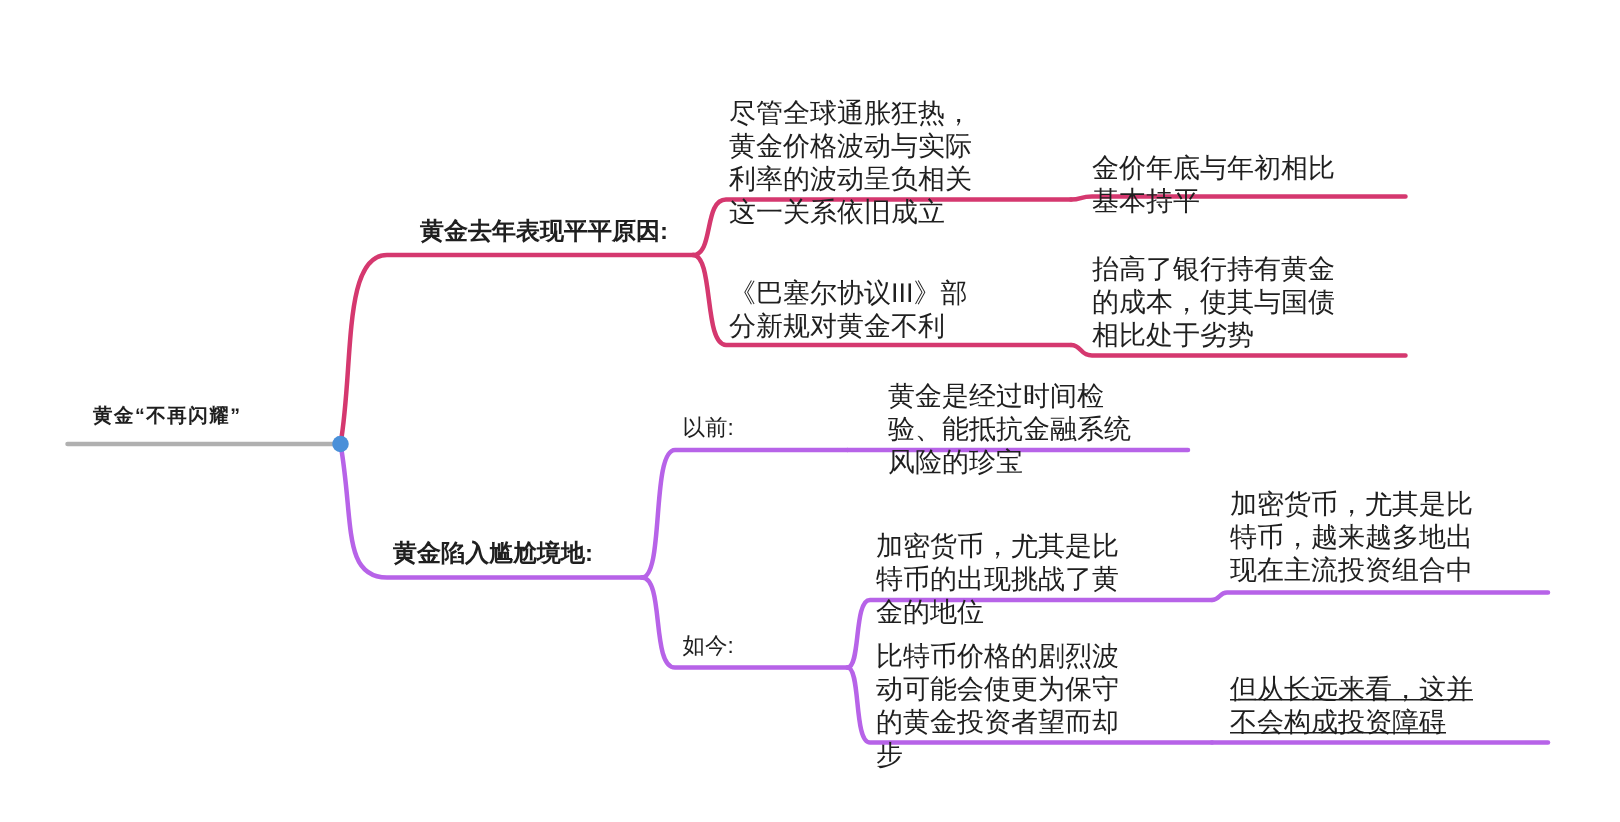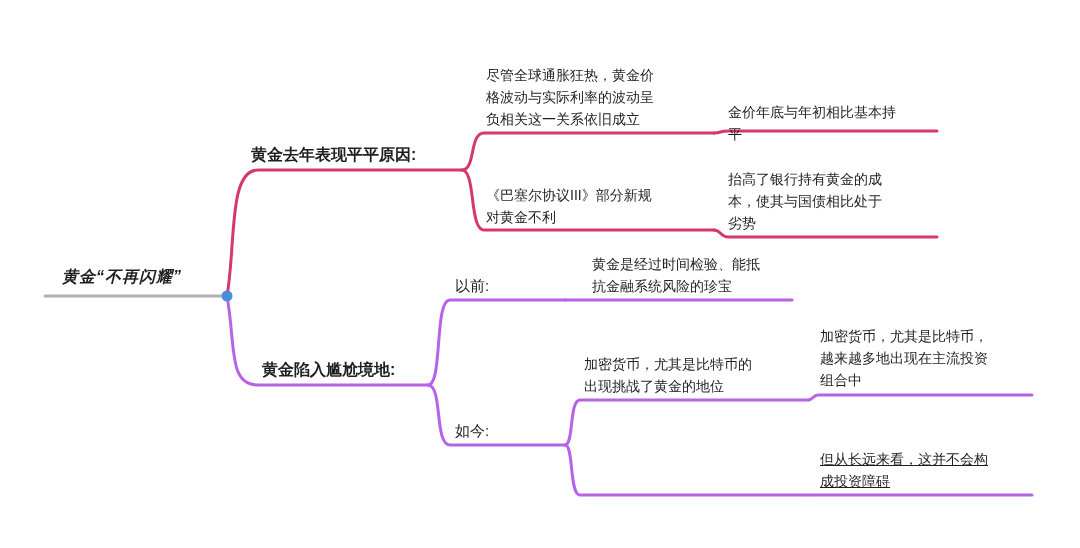--- a/index.html
+++ b/index.html
@@ -27,34 +27,33 @@
     stroke-linecap: round;
     stroke-linejoin: round;
   }
   .stroke-root   { stroke: var(--root-line, #b0b0b0); stroke-width: 3.5; }
   .stroke-top    { stroke: var(--branch-top, #d5386f); }
   .stroke-bottom { stroke: var(--branch-bottom, #b763e8); }
   .dot { fill: var(--root-dot, #4a90d9); }
 
   .node {
     position: absolute;
-    font-size: 14px;
+    font-size: 18px;
     line-height: 22px;
     letter-spacing: 0;
     word-break: break-all;
     color: var(--text, #1f1f1f);
     cursor: default;
   }
   .root-label {
-    font-size: 16px;
+    font-size: 13px;
     font-weight: bold;
     letter-spacing: 1px;
     white-space: nowrap;
     line-height: 26px;
-    font-style: italic;
   }
   .branch-label {
     font-size: 16px;
     font-weight: bold;
     white-space: nowrap;
     line-height: 24px;
   }
   .time-label {
     font-size: 15px;
     white-space: nowrap;
@@ -84,21 +83,21 @@
     <path class="stroke-bottom" d="M565,445 C574,445 569,400 580,400 L808,400"></path>
     <path class="stroke-bottom" d="M808,400 C813,400 813,395 818,395 L1032,395"></path>
     <path class="stroke-bottom" d="M565,445 C574,445 569,495 580,495 L808,495"></path>
     <path class="stroke-bottom" d="M808,495 C813,495 813,495 818,495 L1032,495"></path>
 
     <circle class="dot" cx="227" cy="296" r="5.5"></circle>
   </svg>
 
   <div class="node root-label" style="left:62px; top:264px;">黄金“不再闪耀”</div>
 
-  <div class="node branch-label" style="left:251px; top:143px;">黄金去年表现平平原因:</div>
+  <div class="node branch-label" style="left:280px; top:143px;">黄金去年表现平平原因:</div>
 
   <div class="node w172" style="left:486px; top:64px;">尽管全球通胀狂热，黄金价格波动与实际利率的波动呈负相关这一关系依旧成立</div>
 
   <div class="node w172" style="left:728px; top:86px;margin-top:15px;">金价年底与年初相比基本持平</div>
 
   <div class="node w172" style="left:486px; top:184px;">《巴塞尔协议III》部分新规对黄金不利</div>
 
   <div class="node w162" style="left:728px; top:168px;">抬高了银行持有黄金的成本，使其与国债相比处于劣势</div>
 
   <div class="node branch-label" style="left:262px; top:358px;">黄金陷入尴尬境地:</div>
@@ -106,16 +105,17 @@
   <div class="node time-label" style="left:455px; top:275px;">以前:</div>
 
   <div class="node w172" style="left:592px; top:253px;">黄金是经过时间检验、能抵抗金融系统风险的珍宝</div>
 
   <div class="node time-label" style="left:455px; top:420px;">如今:</div>
 
   <div class="node w172" style="left:584px; top:353px;">加密货币，尤其是比特币的出现挑战了黄金的地位</div>
 
   <div class="node w172" style="left:820px; top:325px;">加密货币，尤其是比特币，越来越多地出现在主流投资组合中</div>
 
+  <div class="node w172" style="left:584px; top:426px;">比特币价格的剧烈波动可能会使更为保守的黄金投资者望而却步</div>
 
   <div class="node w172" style="left:820px; top:448px;text-decoration:underline;">但从长远来看，这并不会构成投资障碍</div>
 
 </div>
 
 </body></html>

